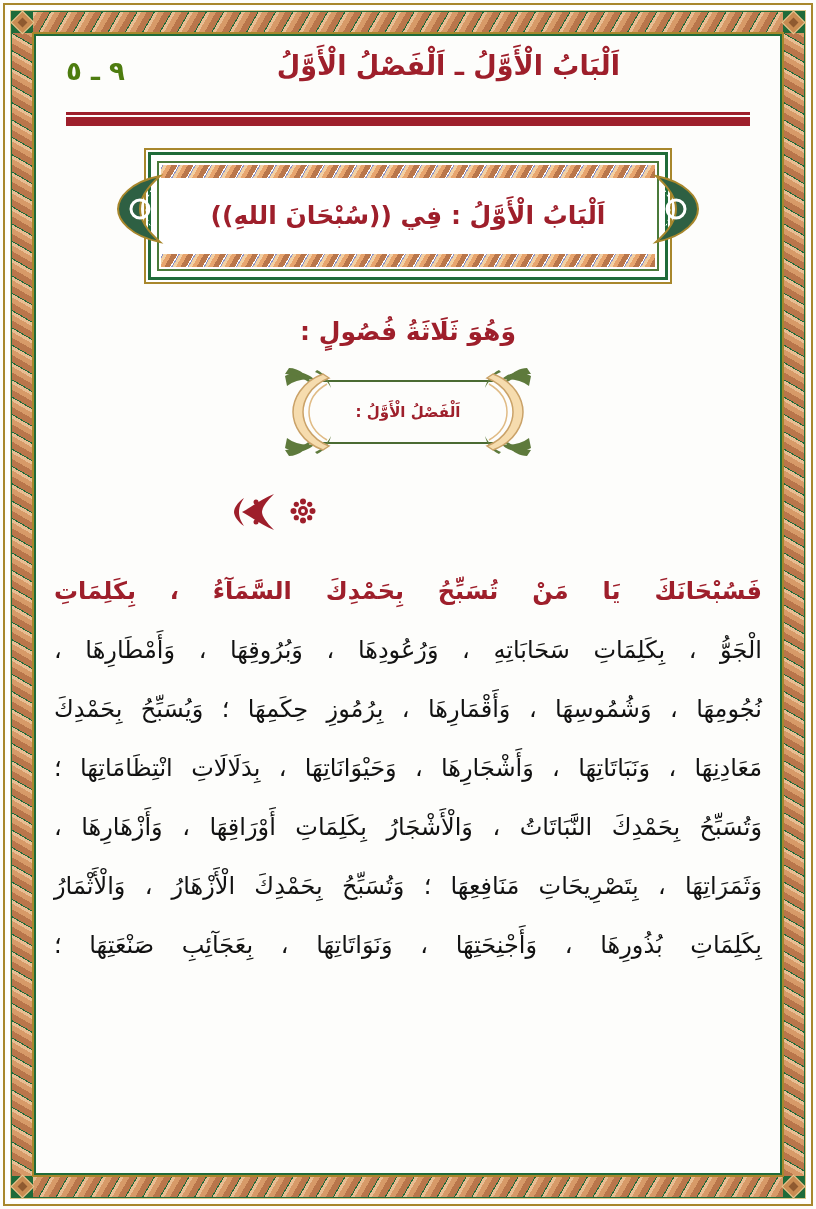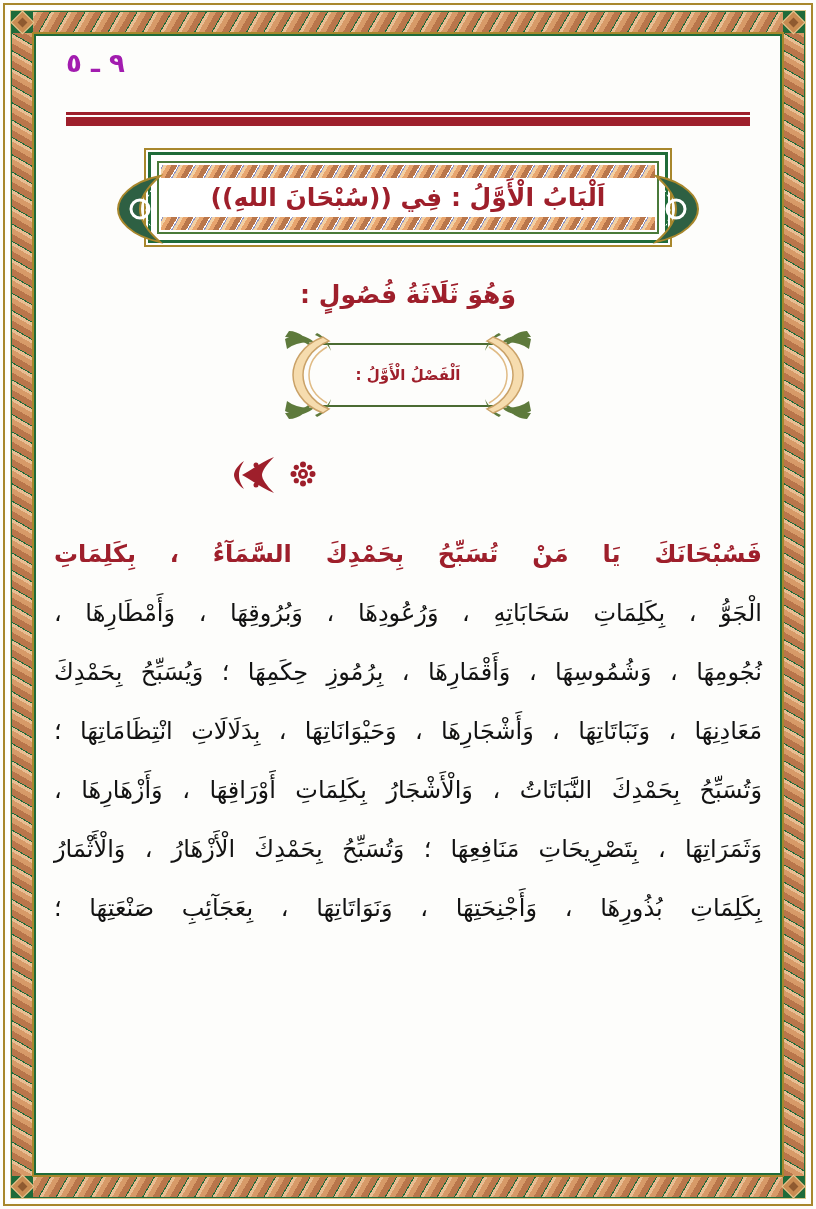--- a/index.html
+++ b/index.html
@@ -119,46 +119,46 @@
     font-family: "DejaVu Sans", sans-serif;
     font-size: 27px;
     font-weight: bold;
     color: #9e1f2b;
     white-space: nowrap;
     line-height: 1.5;
   }
   .header-pageno {
     position: absolute;
     left: 30px;
-    top: 12px;
+    top: 20px;
     font-family: "DejaVu Sans", sans-serif;
     font-size: 26px;
     font-weight: bold;
-    color: #a21caf;
+    color: #4d7c0f;
     letter-spacing: 3px;
     direction: rtl;
   }
 
   .header-rule-thin {
     margin: 4px 30px 0 30px;
     height: 3px;
     background: #9e1f2b;
   }
   .header-rule-thick {
     margin: 2px 30px 0 30px;
     height: 9px;
     background: #9e1f2b;
   }
 
   
   .title-frame-wrap {
     position: relative;
     margin: 24px auto 0 auto;
     width: 600px;
-    height: 95px;
+    height: 132px;
   }
   .title-frame {
     position: absolute;
     left: 40px; right: 40px; top: 2px; bottom: 2px;
     background: #ffffff;
     border: 3px solid #1f6b3a;
     box-sizing: border-box;
     box-shadow: 0 0 0 2px #ffffff, 0 0 0 4px #a8872c;
   }
   .title-frame-inner {
@@ -337,20 +337,21 @@
     <div class="corner-medallion cm-tr"></div>
     <div class="corner-medallion cm-bl"></div>
     <div class="corner-medallion cm-br"></div>
   </div>
 
   <div class="border-inner-gold"></div>
 
   <div class="content">
 
     <div class="running-header">
+      <div class="header-title">اَلْبَابُ الْأَوَّلُ ـ اَلْفَصْلُ الْأَوَّلُ</div>
       <div class="header-pageno">٩ ـ ٥</div>
     </div>
     <div class="header-rule-thin"></div>
     <div class="header-rule-thick"></div>
 
     <div class="title-frame-wrap">
 
       <div class="title-frame">
         <div class="title-frame-inner"></div>
         <div class="tf-pattern tf-pattern-top"></div>

